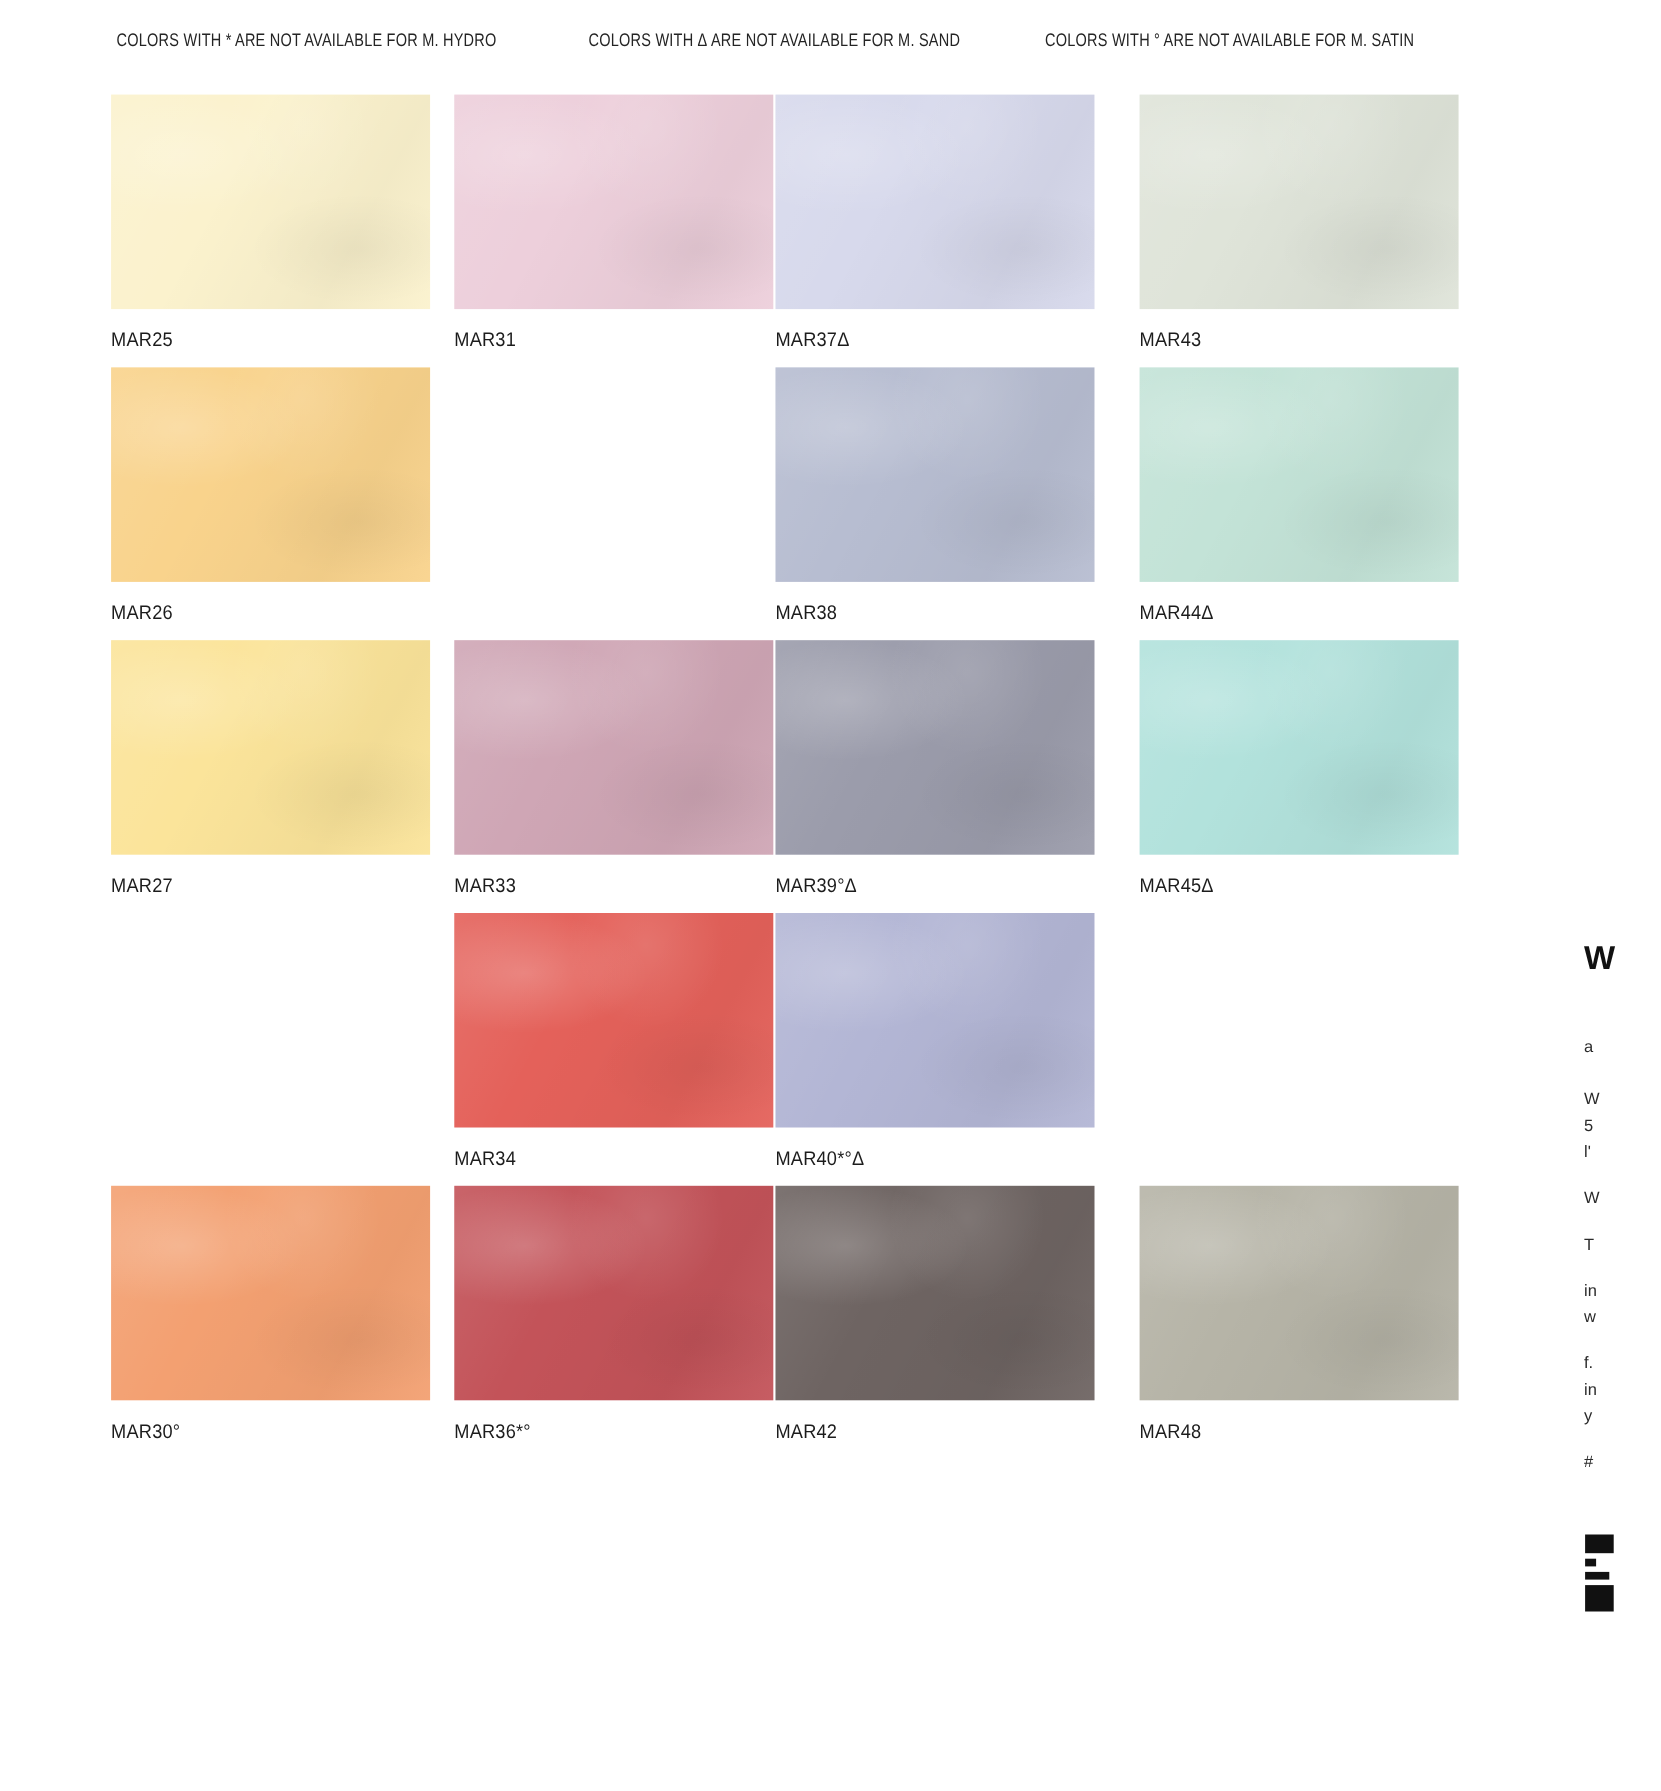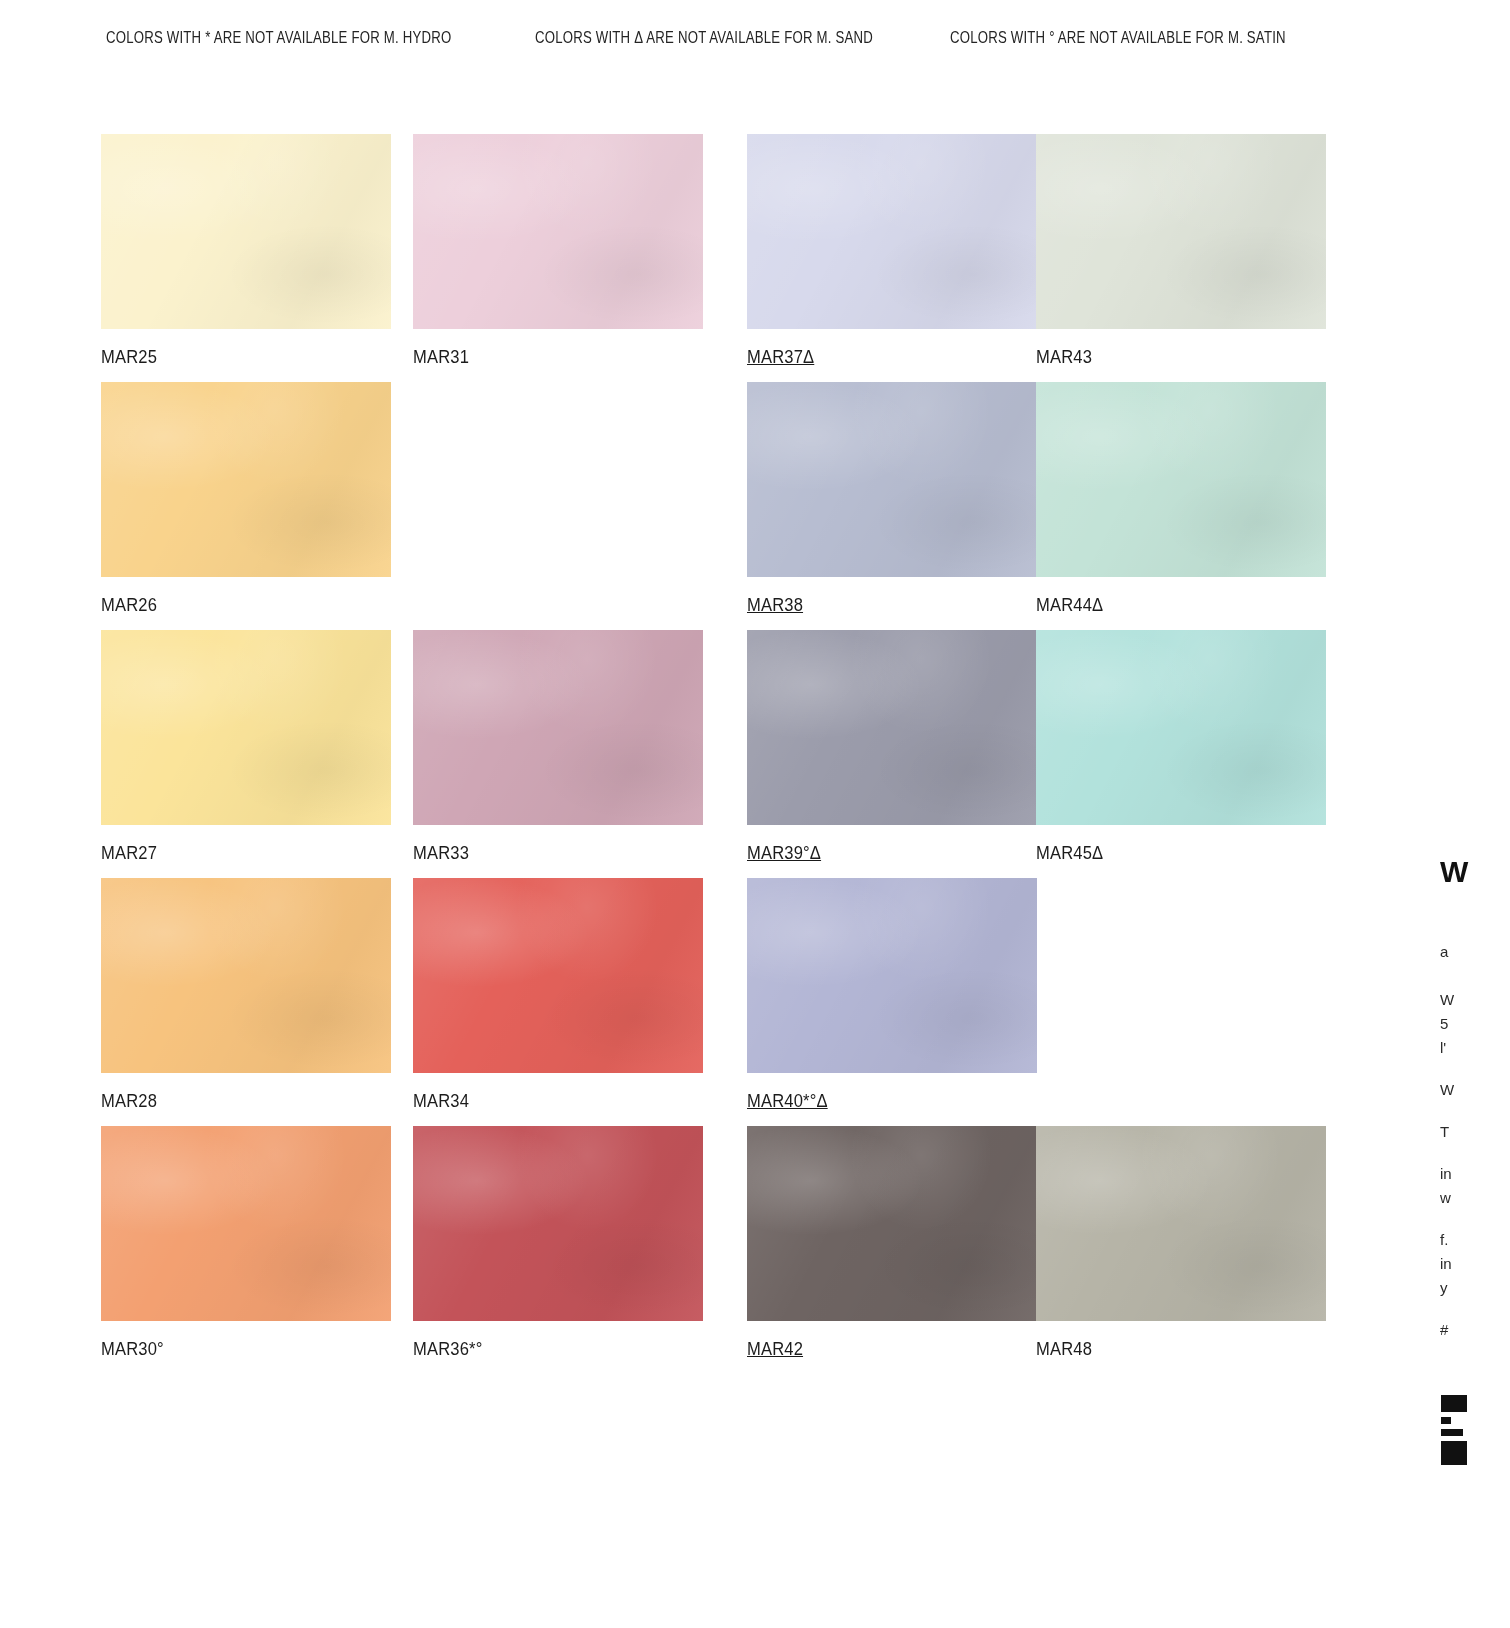--- a/index.html
+++ b/index.html
@@ -45,25 +45,24 @@
     left: 101px;
     width: 1240px;
   }
   .grid-row {
     position: relative;
     height: 248px;
   }
   .cell {
     position: absolute;
     width: 290px;
-    margin-top: 48px;
   }
   .cell.c0 { left: 0px; }
   .cell.c1 { left: 312px; }
-  .cell.c2 { left: 646px; text-decoration: underline; }
+  .cell.c2 { left: 604px; }
   .cell.c3 { left: 935px; }
 
   .swatch {
     width: 290px;
     height: 195px;
     position: relative;
     overflow: hidden;
     background-repeat: no-repeat;
   }
   
@@ -191,24 +190,20 @@
       <div class="swatch" style="background-color: rgb(155, 156, 171);"></div>
       <span class="swatch-label">MAR39°Δ</span>
     </div>
     <div class="cell c3">
       <div class="swatch" style="background-color: rgb(178, 226, 220);"></div>
       <span class="swatch-label">MAR45Δ</span>
     </div>
   </div>
 
   <div class="grid-row">
-    <div class="cell c0">
-      <div class="swatch" style="background-color: rgb(247, 195, 126);"></div>
-      <span class="swatch-label">MAR28</span>
-    </div>
     <div class="cell c1">
       <div class="swatch" style="background-color: rgb(228, 97, 90);"></div>
       <span class="swatch-label">MAR34</span>
     </div>
     <div class="cell c2">
       <div class="swatch" style="background-color: rgb(179, 182, 213);"></div>
       <span class="swatch-label">MAR40*°Δ</span>
     </div>
   </div>
 

